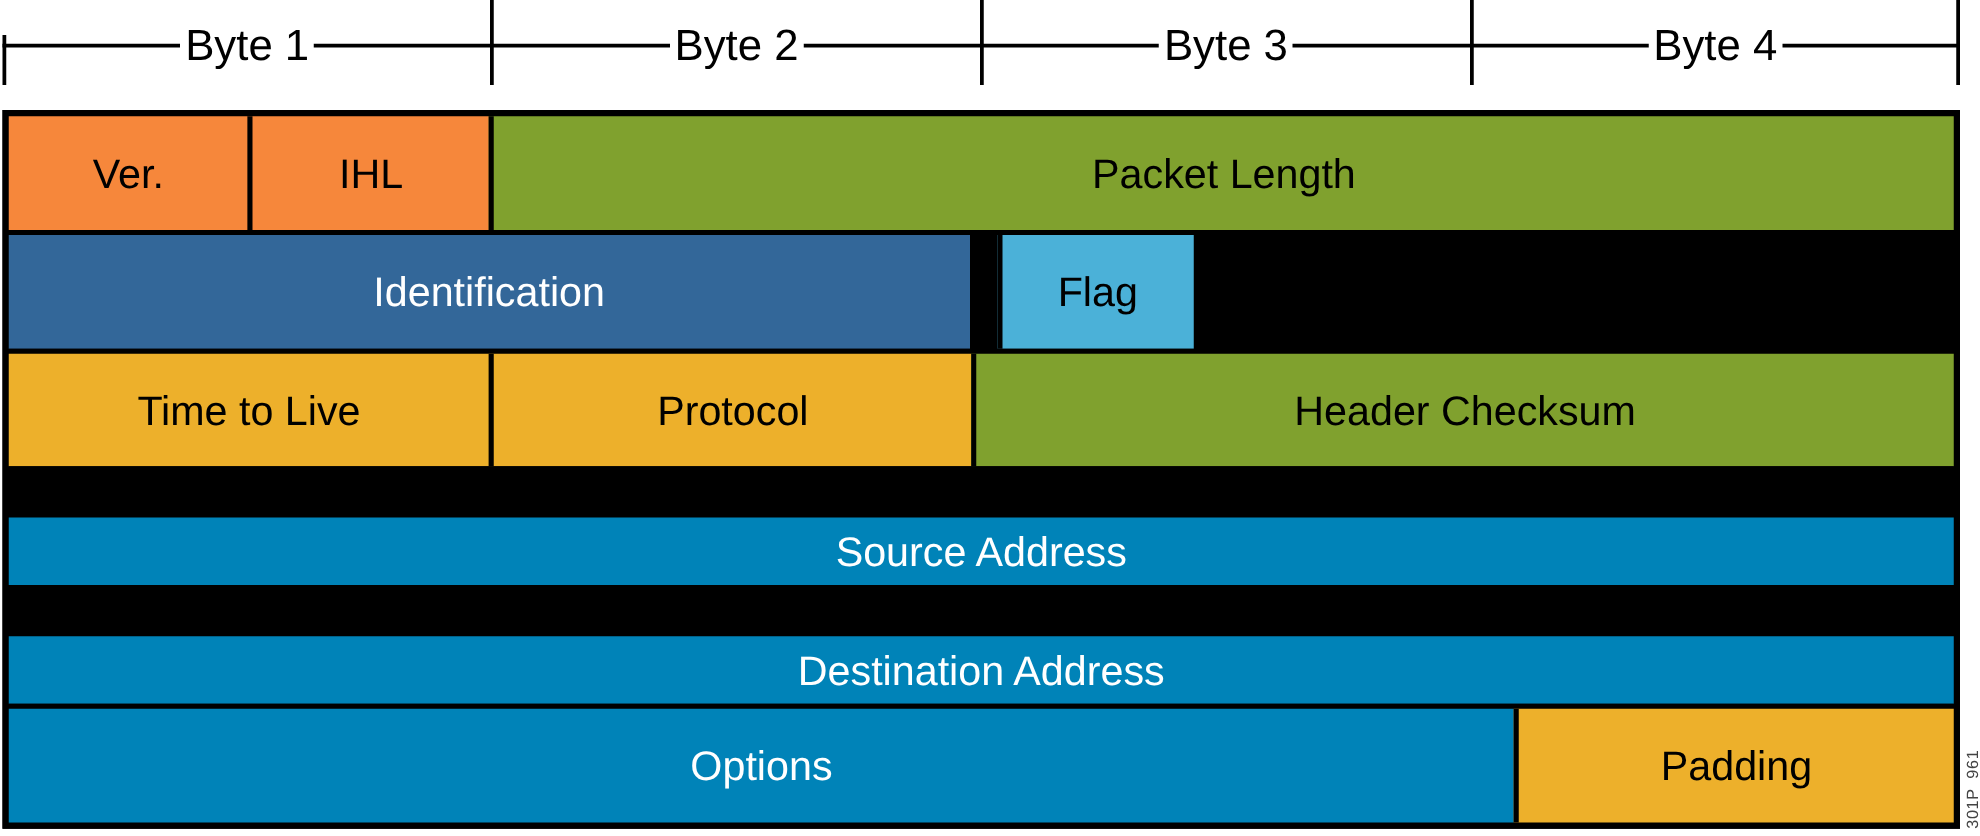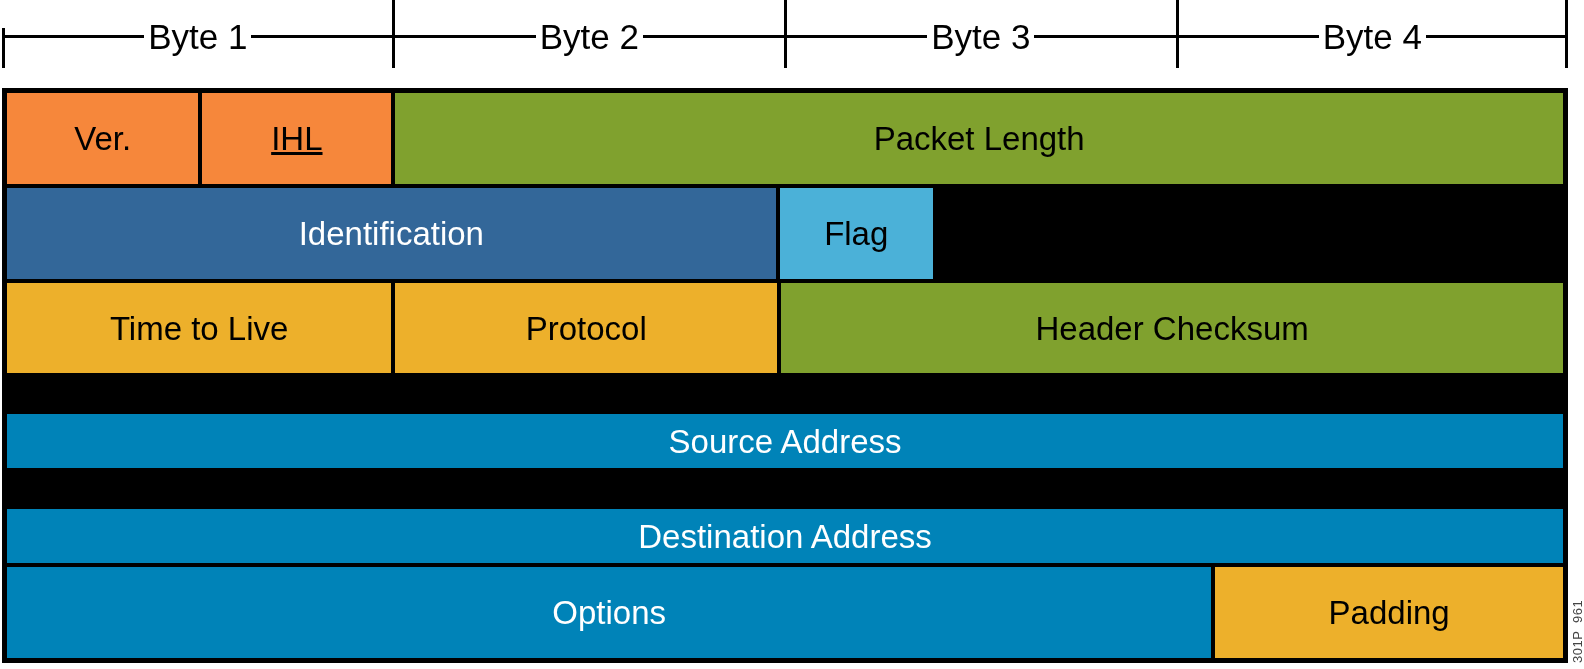--- a/index.html
+++ b/index.html
@@ -69,24 +69,24 @@
   .cell + .cell { border-left: 4px solid var(--border); }
 
   .bg-orange { background: var(--orange); }
   .bg-gold { background: var(--gold); }
   .bg-olive { background: var(--olive); }
   .bg-steel { background: var(--steel-blue); color: var(--text-light); }
   .bg-lightblue { background: var(--light-blue); }
   .bg-blue { background: var(--blue); color: var(--text-light); }
 
   .w-ver { flex: 0 0 12.3%; }
-  .w-ihl { flex: 0 0 12.4%; text-decoration: underline; }
+  .w-ihl { flex: 0 0 12.4%; }
   .w-service { flex: 0 0 24.7%; }
   .w-ident { flex: 0 0 49.4%; }
-  .w-flag { flex: 0 0 10.1%; }
+  .w-flag { flex: 0 0 10.1%; margin-left: 22px; }
   .w-ttl { flex: 0 0 24.7%; }
   .w-proto { flex: 0 0 24.8%; }
   .w-options { flex: 0 0 77.4%; }
   .w-rest { flex: 1 1 auto; }
   .w-full { flex: 1 1 100%; margin-top: 37px; }
 
   
   .watermark {
     position: absolute; left: 1570px; top: 663px;
     transform: rotate(-90deg); transform-origin: 0 0;

